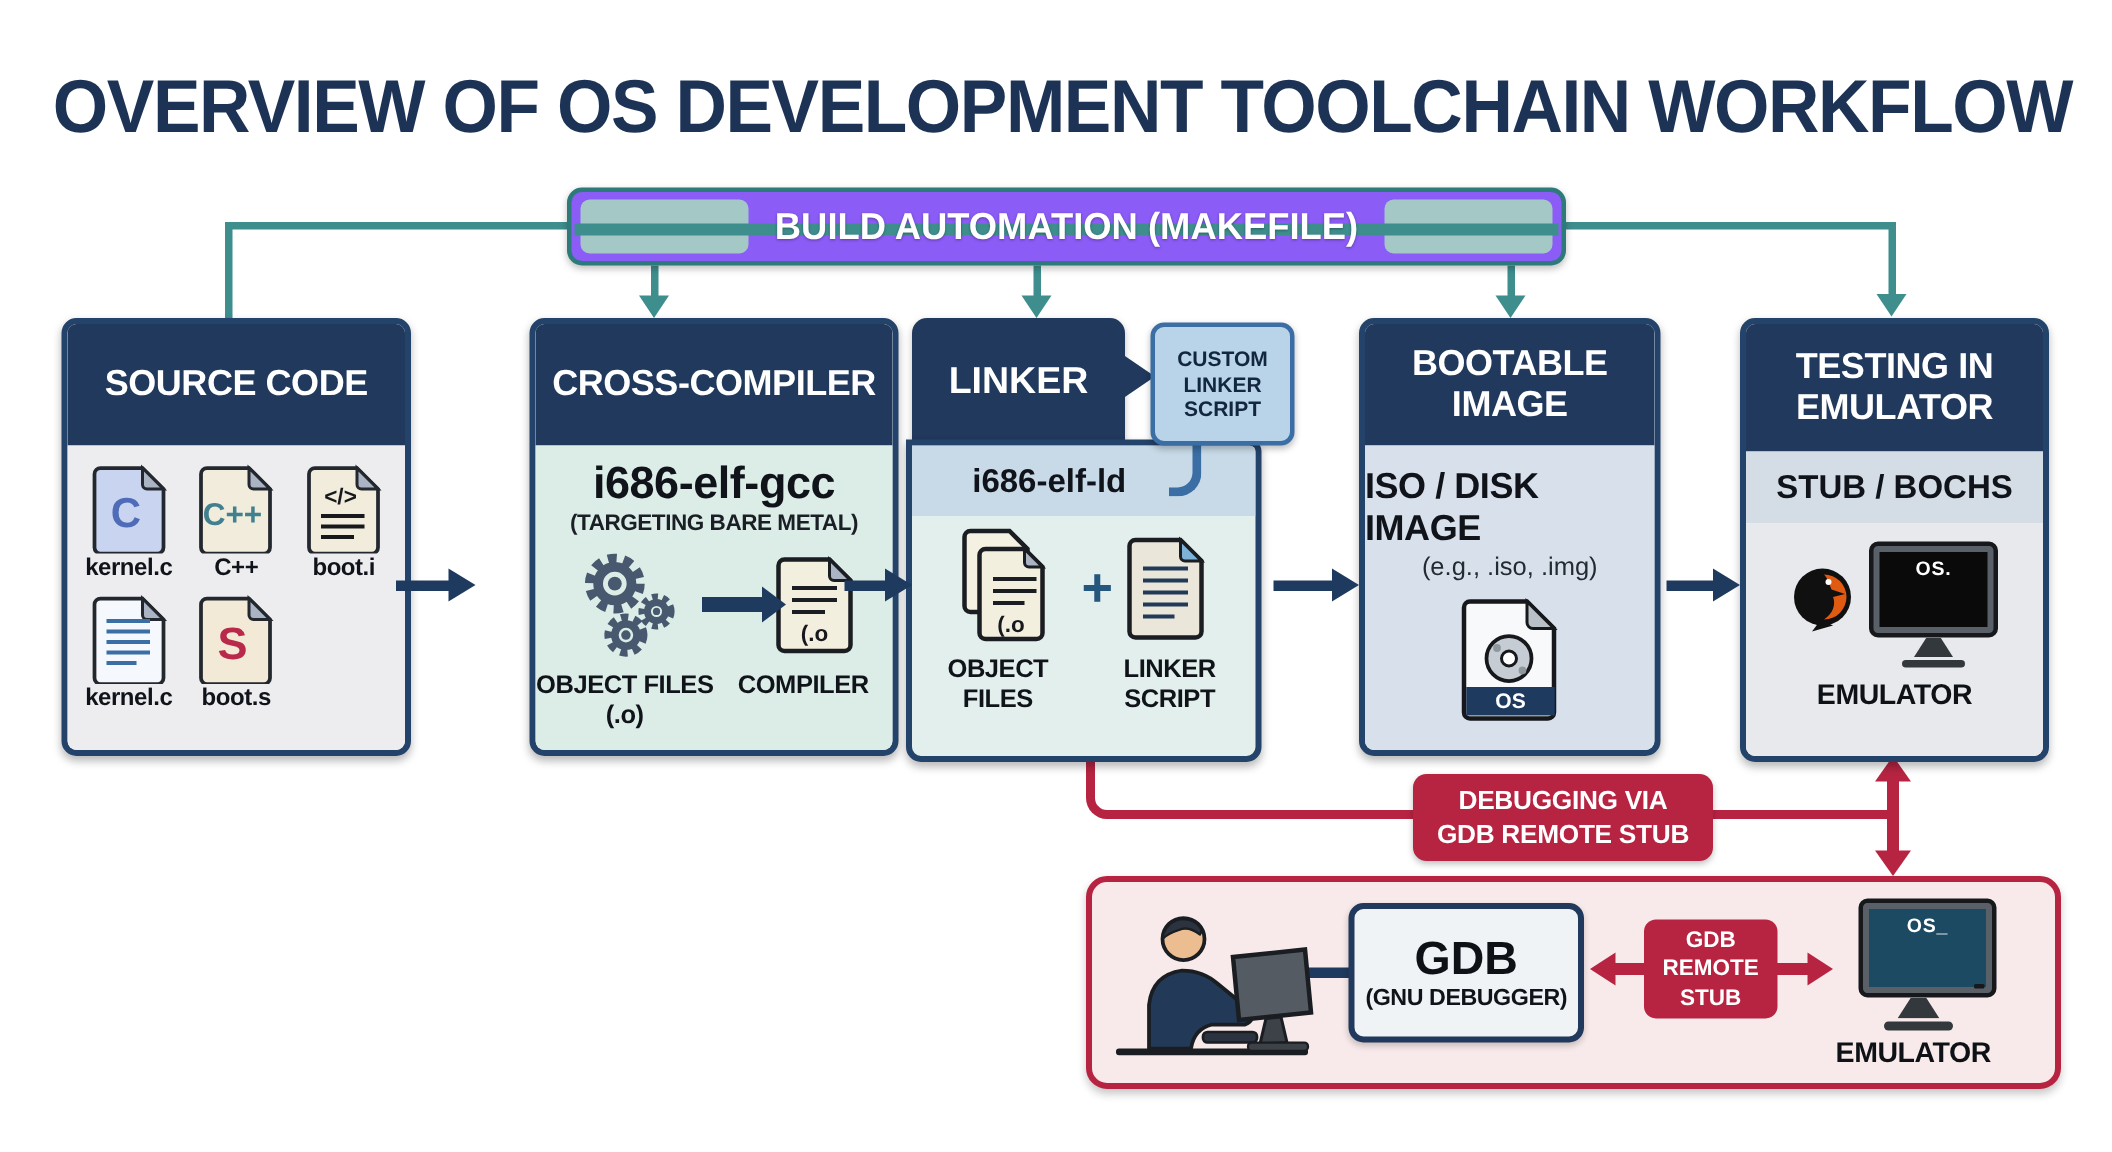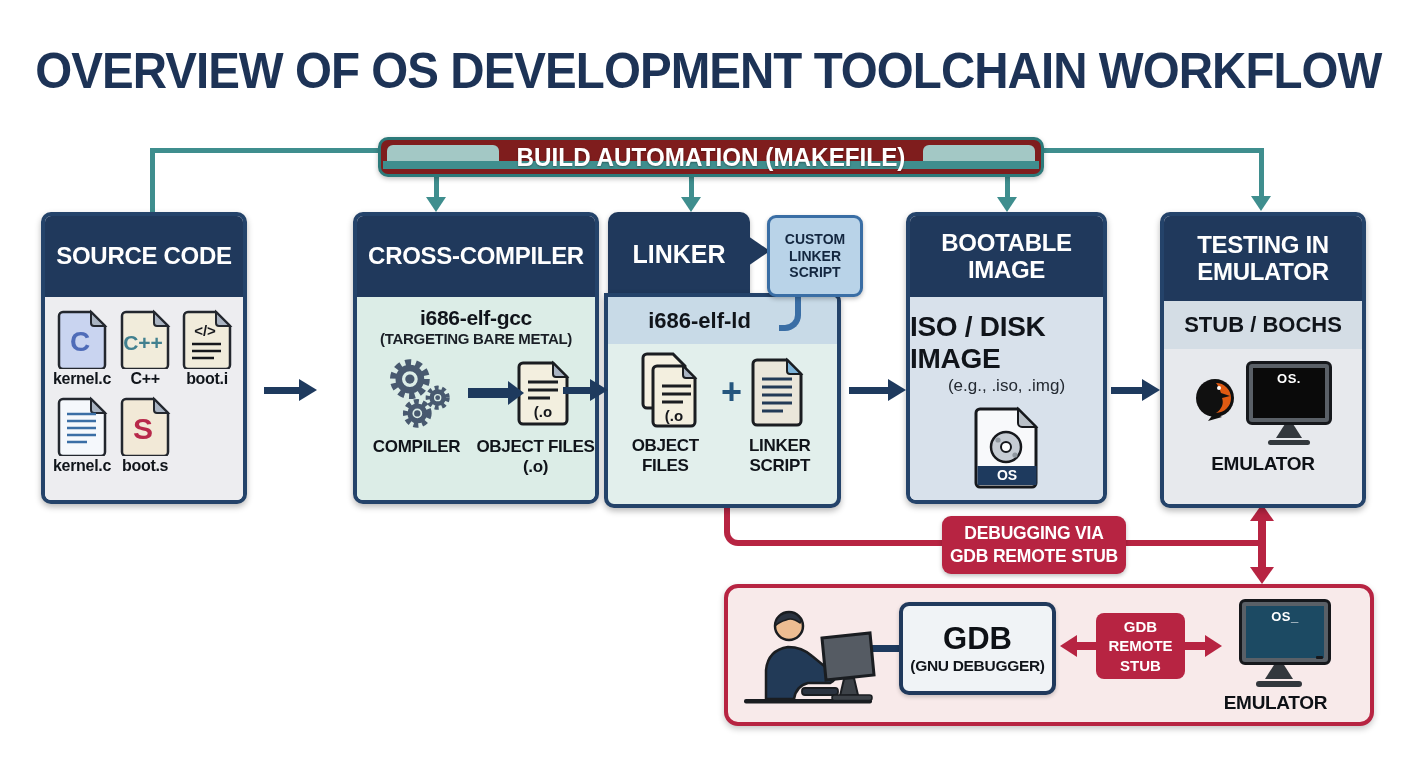--- a/index.html
+++ b/index.html
@@ -11,39 +11,39 @@
   .title{position:absolute;left:0;right:0;top:42px;text-align:center;
          font-size:50px;font-weight:bold;color:#1d3356;letter-spacing:-1px;
          transform:scaleX(0.95);white-space:nowrap;}
 
   
   .teal{background:#3f8e8e;}
   .line{position:absolute;}
   .tri{position:absolute;width:0;height:0;}
 
   
-  .banner{position:absolute;left:378px;top:137px;width:666px;height:40px;
-          background:#7f1d1d;border:3px solid #2c7a7a;border-radius:10px;
+  .banner{position:absolute;left:378px;top:125px;width:666px;height:52px;
+          background:#8b5cf6;border:3px solid #2c7a7a;border-radius:10px;
           box-shadow:0 2px 5px rgba(0,0,0,.25);z-index:2;}
   .banner .panel{position:absolute;top:5px;bottom:5px;width:112px;background:#a3c8c5;border-radius:6px;}
   .banner .panel.l{left:6px;} .banner .panel.r{right:6px;}
   .banner .stripe{position:absolute;left:2px;right:2px;top:21px;height:8px;background:#3f8e8e;}
   .banner .txt{position:absolute;left:0;right:0;top:0;bottom:0;display:flex;align-items:center;justify-content:center;
           color:#ffffff;font-size:25px;font-weight:bold;letter-spacing:0px;transform:scaleX(.97);
           text-shadow:0 1px 2px rgba(0,0,0,.35);}
 
   
   .mainbox{position:absolute;top:212px;border:4px solid #24436a;border-radius:10px;
            background:#fff;box-shadow:0 3px 6px rgba(0,0,0,.28);overflow:hidden;z-index:3;
            display:flex;flex-direction:column;}
   .hdr{height:81px;flex:0 0 81px;background:#20395c;color:#fff;display:flex;align-items:center;justify-content:center;
        text-align:center;font-size:24px;font-weight:bold;line-height:1.12;letter-spacing:-.3px;padding:0 6px;
        transform:none;}
   .bdy{flex:1;display:flex;flex-direction:column;align-items:center;}
-  .toolname{font-size:21px;font-weight:bold;color:#10141a;letter-spacing:-.3px;}
+  .toolname{font-size:30px;font-weight:bold;color:#10141a;letter-spacing:-.3px;}
   .subname{font-size:15px;font-weight:bold;color:#1a1f26;letter-spacing:-.3px;}
   .minilabel{font-size:17px;font-weight:bold;color:#10141a;text-align:center;line-height:1.15;letter-spacing:-.3px;}
 
   
   .srcgrid{display:grid;grid-template-columns:repeat(3,1fr);column-gap:6px;row-gap:8px;
            padding:12px 8px 6px 8px;width:100%;}
   .filetile{display:flex;flex-direction:column;align-items:center;}
   .filetile .minilabel{font-size:16px;margin-top:1px;}
 
   
@@ -64,21 +64,21 @@
            border:3px solid #3a6ea5;border-radius:9px;z-index:5;display:flex;flex-direction:column;
            align-items:center;justify-content:center;color:#13263f;font-size:14px;font-weight:bold;
            line-height:1.18;box-shadow:0 2px 4px rgba(0,0,0,.25);}
   .hook{position:absolute;left:779px;top:293px;width:22px;height:38px;z-index:4;
            border-right:6px solid #3a6ea5;border-bottom:6px solid #3a6ea5;border-radius:0 0 16px 0;}
 
   
   .red{background:#b72442;}
   .redpath{position:absolute;left:724px;top:508px;width:540px;height:38px;z-index:2;
            border-left:6px solid #b72442;border-bottom:6px solid #b72442;border-radius:0 0 0 14px;}
-  .redbadge{position:absolute;left:942px;top:516px;width:184px;height:58px;background:#b72442;border-radius:9px;
+  .redbadge{position:absolute;left:942px;top:516px;width:200px;height:58px;background:#b72442;border-radius:9px;
            display:flex;flex-direction:column;align-items:center;justify-content:center;z-index:4;
            color:#fff;font-weight:bold;font-size:17.5px;line-height:1.32;letter-spacing:-.2px;
            box-shadow:0 2px 4px rgba(0,0,0,.25);}
   .stubbadge{position:absolute;left:1096px;top:613px;width:89px;height:66px;background:#b72442;border-radius:8px;
            display:flex;flex-direction:column;align-items:center;justify-content:center;z-index:4;
            color:#fff;font-weight:bold;font-size:15px;line-height:1.3;}
 
   
   .debugbox{position:absolute;left:724px;top:584px;width:650px;height:142px;background:#f8eaea;
            border:4px solid #b72442;border-radius:14px;z-index:2;box-shadow:0 3px 6px rgba(0,0,0,.22);}
@@ -125,21 +125,21 @@
 
   <div class="redpath"></div>
   <div class="redbadge">
     <span>DEBUGGING VIA</span>
     <span>GDB REMOTE STUB</span>
   </div>
   <div class="line red" style="left:1258px;top:518px;width:8px;height:54px;z-index:2;"></div>
   <div class="tri" style="left:1250px;top:504px;border-left:12px solid transparent;border-right:12px solid transparent;border-bottom:17px solid #b72442;z-index:2;"></div>
   <div class="tri" style="left:1250px;top:567px;border-left:12px solid transparent;border-right:12px solid transparent;border-top:17px solid #b72442;z-index:2;"></div>
 
-  <div class="mainbox" style="left:41px;width:206px;height:292px;">
+  <div class="mainbox" style="left:41px;width:233px;height:292px;">
     <div class="hdr">SOURCE CODE</div>
     <div class="bdy" style="background:#ededf0;">
       <div class="srcgrid">
         <div class="filetile">
           <svg width="52" height="60" viewBox="0 0 52 60">
             <path d="M7 3 h28 l14 14 v39 a4 4 0 0 1 -4 4 h-38 a4 4 0 0 1 -4 -4 v-49 a4 4 0 0 1 4 -4 z" fill="#c9d4f0" stroke="#23272e" stroke-width="2.5"></path>
             <path d="M35 3 l14 14 h-11 a3 3 0 0 1 -3 -3 z" fill="#aab4c2" stroke="#23272e" stroke-width="2"></path>
             <text x="24" y="42" text-anchor="middle" font-size="28" font-weight="bold" fill="#4f6cb8" font-family="Liberation Sans, sans-serif">C</text>
           </svg>
           <div class="minilabel">kernel.c</div>
@@ -223,22 +223,22 @@
           <path d="M37 3 l14 14 h-11 a3 3 0 0 1 -3 -3 z" fill="#aab4c2" stroke="#1a1d21" stroke-width="2"></path>
           <g stroke="#1a1d21" stroke-width="2.8">
               <line x1="12" y1="22" x2="42" y2="22"></line>
               <line x1="12" y1="30" x2="42" y2="30"></line>
               <line x1="12" y1="38" x2="34" y2="38"></line>
             </g>
           <text x="27" y="57" text-anchor="middle" font-size="15" font-weight="bold" fill="#16181c" font-family="Liberation Sans, sans-serif">(.o</text>
         </svg>
       </div>
       <div style="display:flex;width:100%;margin-top:6px;">
+        <div class="minilabel" style="flex:1;">OBJECT FILES (.o)</div>
         <div class="minilabel" style="flex:1;">COMPILER</div>
-        <div class="minilabel" style="flex:1;">OBJECT FILES (.o)</div>
       </div>
     </div>
   </div>
 
   <div class="lnk-hdr">LINKER</div>
   <div class="lnk-notch"></div>
   <div class="lnk-body">
     <div class="lnk-strip">i686-elf-ld</div>
     <div style="display:flex;align-items:center;justify-content:center;gap:8px;margin-top:8px;">
       <svg width="72" height="80" viewBox="0 0 72 80">
@@ -273,21 +273,21 @@
   <div class="hook"></div>
   <div class="callout">
     <span>CUSTOM</span>
     <span>LINKER</span>
     <span>SCRIPT</span>
   </div>
 
   <div class="mainbox" style="left:906px;width:201px;height:292px;">
     <div class="hdr">BOOTABLE IMAGE</div>
     <div class="bdy" style="background:#d8e1eb;padding-top:14px;">
-      <div class="toolname" style="font-size:28px;">ISO / DISK IMAGE</div>
+      <div class="toolname" style="font-size:24px;">ISO / DISK IMAGE</div>
       <div style="font-size:17px;color:#242a32;margin-top:1px;">(e.g., .iso, .img)</div>
       <svg width="70" height="84" viewBox="0 0 70 84" style="margin-top:10px;">
         <path d="M8 3 h38 l18 18 v56 a4 4 0 0 1 -4 4 h-52 a4 4 0 0 1 -4 -4 v-70 a4 4 0 0 1 4 -4 z" fill="#f8f9fb" stroke="#16181c" stroke-width="3"></path>
         <path d="M46 3 l18 18 h-14 a4 4 0 0 1 -4 -4 z" fill="#b9c0c7" stroke="#16181c" stroke-width="2"></path>
         <circle cx="34" cy="41" r="15" fill="#c6ccd3" stroke="#16181c" stroke-width="2.5"></circle>
         <circle cx="26" cy="34" r="2.6" fill="#8f979e"></circle>
         <circle cx="43" cy="49" r="2.6" fill="#8f979e"></circle>
         <circle cx="34" cy="41" r="5" fill="#ffffff" stroke="#16181c" stroke-width="2"></circle>
         <rect x="5.5" y="60" width="59" height="19" fill="#1e3a5e"></rect>
         <text x="35" y="74" text-anchor="middle" font-size="14" font-weight="bold" fill="#ffffff" font-family="Liberation Sans, sans-serif">OS</text>

